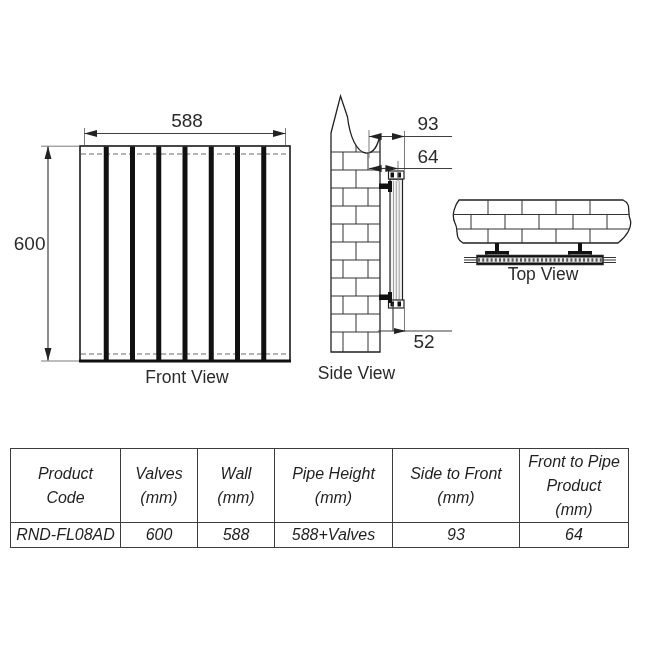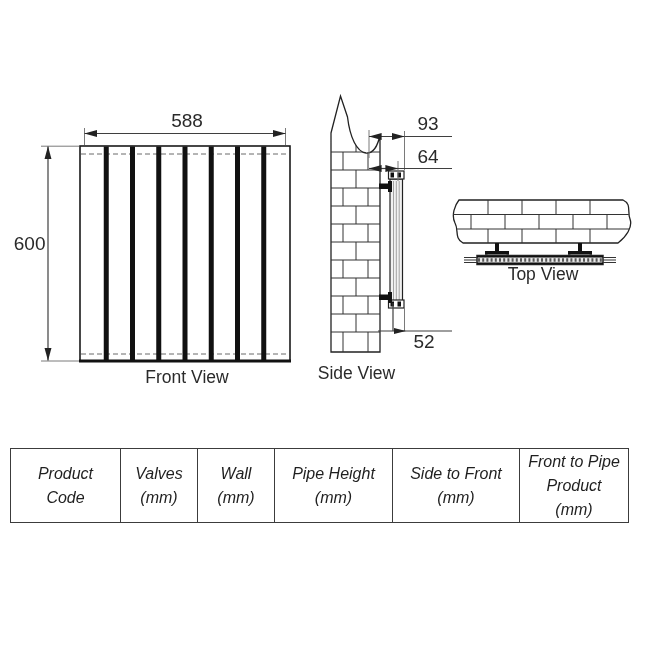--- a/index.html
+++ b/index.html
@@ -178,16 +178,24 @@
       <span>Side to Front</span>
       <span>(mm)</span>
       <span></span>
     </td>
     <td>
       <span>Front to Pipe</span>
       <span>Product</span>
       <span>(mm)</span>
     </td>
   </tr>
+  <tr class="bdy">
+    <td>RND-FL08AD</td>
+    <td>600</td>
+    <td>588</td>
+    <td>588+Valves</td>
+    <td>93</td>
+    <td>64</td>
+  </tr>
   </tbody>
 </table>
 
 </div>
 
 </body></html>

